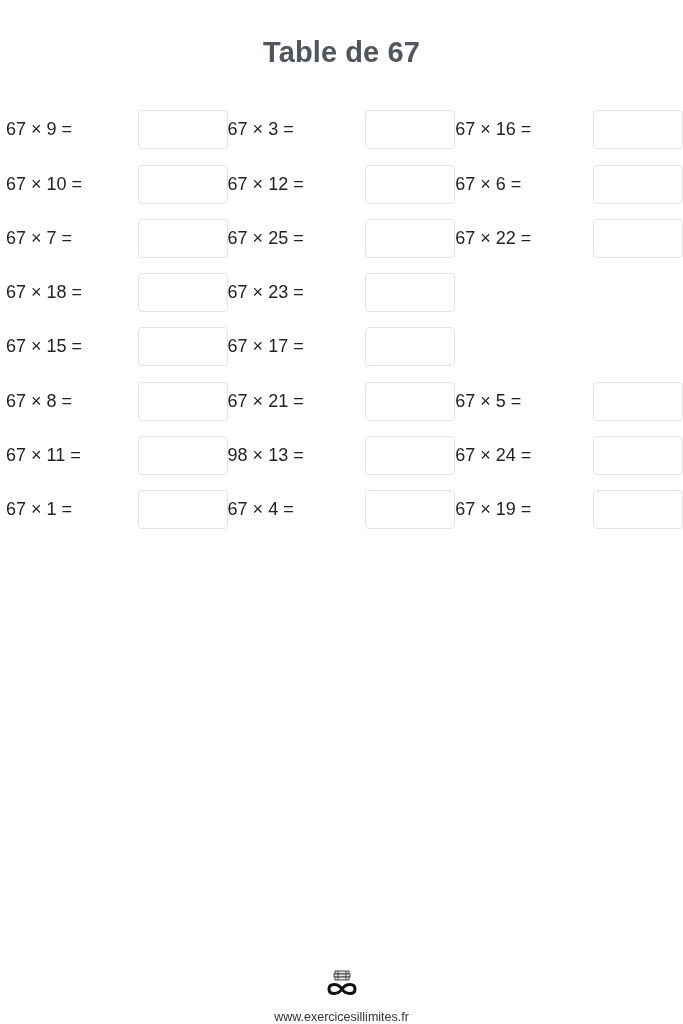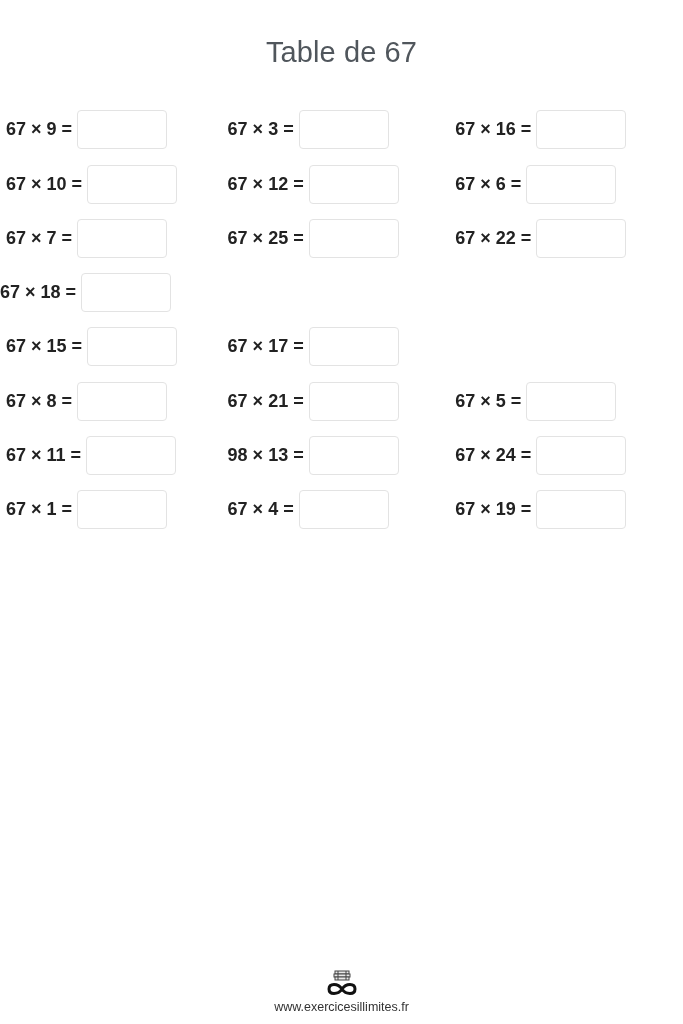--- a/index.html
+++ b/index.html
@@ -1,30 +1,30 @@
 <!DOCTYPE html>
 <html><head>
   <meta charset="utf-8">
   <style>
     html, body { margin: 0; padding: 0; background: #ffffff; }
     body { width: 683px; height: 1024px; position: relative; overflow: hidden;
            font-family: "Liberation Sans", sans-serif; }
     .title { position: absolute; top: 36px; left: 0; width: 683px; text-align: center;
-             font-size: 29px; color: #50565c; font-weight: normal; letter-spacing: 0.1px; }
+             font-size: 29px; color: #50565c; font-weight: bold; letter-spacing: 0.1px; }
     .grid { position: absolute; top: 110px; left: 0; width: 683px; }
     .row { display: flex; height: 39.5px; margin-bottom: 14.8px; }
-    .col { width: 227.6px; display: flex; justify-content: flex-start; align-items: center; font-weight: bold; }
+    .col { width: 227.6px; display: flex; justify-content: space-between; align-items: center; }
     .col:first-child { padding-left: 6px; box-sizing: border-box; }
     .col:last-child { padding-left: 0px; }
     .eq { font-size: 18px; color: #222222; margin-right: 5px; white-space: nowrap; }
     .box { width: 88px; height: 37px; border: 1px solid #e3e3e3; border-radius: 4px;
            background: #ffffff; box-sizing: content-box; }
     .footer { position: absolute; top: 968px; left: 0; width: 683px; text-align: center; }
     .logo { width: 36px; height: 30px; margin: 0 auto; display: block; }
-    .site { font-size: 12.5px; color: #333333; margin-top: 2px; }
+    .site { font-size: 12.5px; color: #333333; margin-top: 12px; }
   </style>
 </head>
 <body>
 
 <div class="title">Table de 67</div>
 
 <div class="grid">
   <div class="row">
     <div class="col">
         <span class="eq">67 × 9 =</span>
@@ -63,20 +63,24 @@
         <div class="box"></div>
       </div>
     <div class="col">
         <span class="eq">67 × 22 =</span>
         <div class="box"></div>
       </div>
   </div>
   <div class="row">
     <div class="col">
         <span class="eq">67 × 18 =</span>
+        <div class="box"></div>
+      </div>
+    <div class="col">
+        <span class="eq">67 × 23 =</span>
         <div class="box"></div>
       </div>
   </div>
   <div class="row">
     <div class="col">
         <span class="eq">67 × 15 =</span>
         <div class="box"></div>
       </div>
     <div class="col">
         <span class="eq">67 × 17 =</span>

